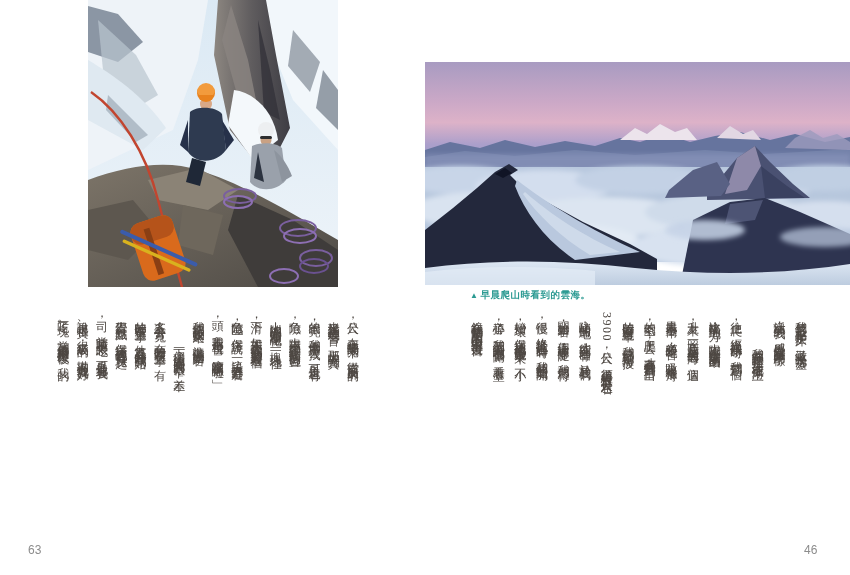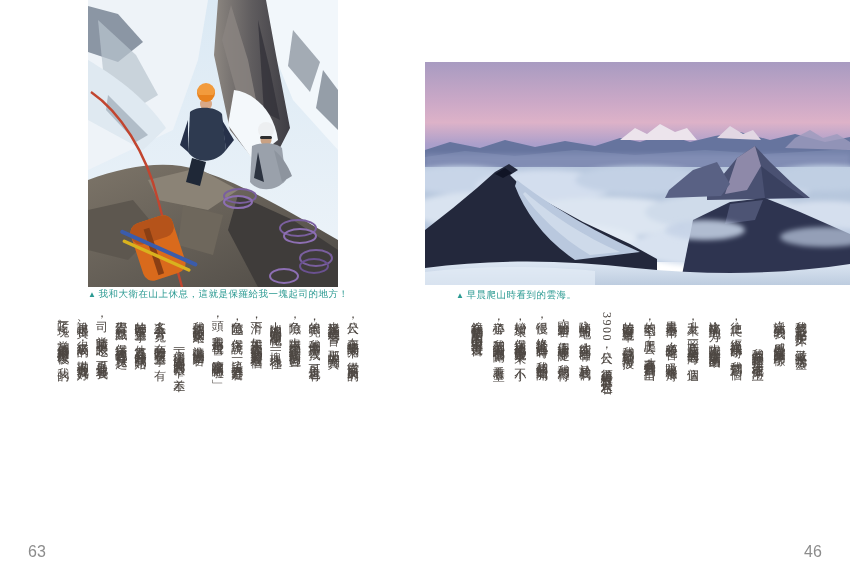--- a/index.html
+++ b/index.html
@@ -5,30 +5,30 @@
   html,body{margin:0;padding:0;background:#ffffff;}
   .spread{position:relative;width:850px;height:575px;background:#ffffff;overflow:hidden;
           font-family:"Liberation Serif","DejaVu Serif",serif;}
   .photo{position:absolute;overflow:hidden;}
   .photo svg{display:block;width:100%;height:100%;}
   #photo-left{left:88px;top:0;width:250px;height:287px;}
   #photo-right{left:425px;top:62px;width:425px;height:223px;}
   .caption{position:absolute;font-family:"Liberation Sans","DejaVu Sans",sans-serif;
            font-size:9.5px;letter-spacing:.5px;color:#2b9a92;white-space:nowrap;}
   #caption-left{left:88px;top:288px;}
-  #caption-right{left:456px;top:289px;}
+  #caption-right{left:470px;top:289px;font-weight:bold;}
   .caption .tri{font-size:8px;margin-right:2px;}
   .vtext{position:absolute;writing-mode:vertical-rl;text-orientation:mixed;
          color:#4d4742;font-size:12px;letter-spacing:1.5px;}
   #text-left {left:52px; top:312px;width:310px;height:240px;line-height:1.61;}
   #text-right{left:464px;top:312px;width:347px;height:240px;line-height:1.8;}
   .vtext p{margin:0;white-space:pre-line;}
   .vtext p.indent{text-indent:27px;}
   .pagenum{position:absolute;font-family:"Liberation Sans","DejaVu Sans",sans-serif;
-           font-size:16px;color:#8c8c8c;}
+           font-size:12px;color:#8c8c8c;}
   #pagenum-left{left:28px;top:543px;}
   #pagenum-right{left:804px;top:543px;}
 </style>
 </head>
 <body>
 
 <div class="spread">
 
   <div class="photo" id="photo-left">
     <svg viewBox="0 0 250 287" preserveAspectRatio="none">
@@ -169,23 +169,20 @@
       <path d="M0,168 L28,146 L52,126 L70,110 L84,102 L93,108 L85,113 L92,120 L118,138 L158,160 L205,182 L232,197 L232,223 L0,223 Z" fill="#23283c"></path>
       <path d="M70,112 L80,106 L87,111 L78,116 Z" fill="#101425"></path>
       <path d="M92,118 C120,140 165,168 215,190 L150,198 C120,178 100,150 90,124 Z" fill="#b9c8de"></path>
       <path d="M100,130 C125,152 160,175 195,190 L165,193 C135,175 112,152 98,132 Z" fill="#d3deec" opacity=".8"></path>
 
       <path d="M0,206 C70,197 140,198 210,206 C290,214 360,212 425,202 L425,223 L0,223 Z" fill="url(#snowfield)"></path>
       <path d="M0,210 C60,203 120,204 170,209 L170,223 L0,223 Z" fill="#e4ecf6" opacity=".7"></path>
     </svg>
   </div>
 
-  <div class="caption" id="caption-left">
-    <span class="tri">▲</span><span>我和大衛在山上休息，這就是保羅給我一塊起司的地方！</span>
-  </div>
   <div class="caption" id="caption-right">
     <span class="tri">▲</span><span>早晨爬山時看到的雲海。</span>
   </div>
 
   <div class="vtext" id="text-left">
       <p class="">公尺，在很亮的陽光下，從雪面反射的
 光線足夠造成「雪盲」，那天的陽光真
 的很亮，我們考慮下去找，可是這也有
 危險，太陽已經昇到了比較高的位置，
 山上的冰開始漸漸融化，一塊一塊地往

